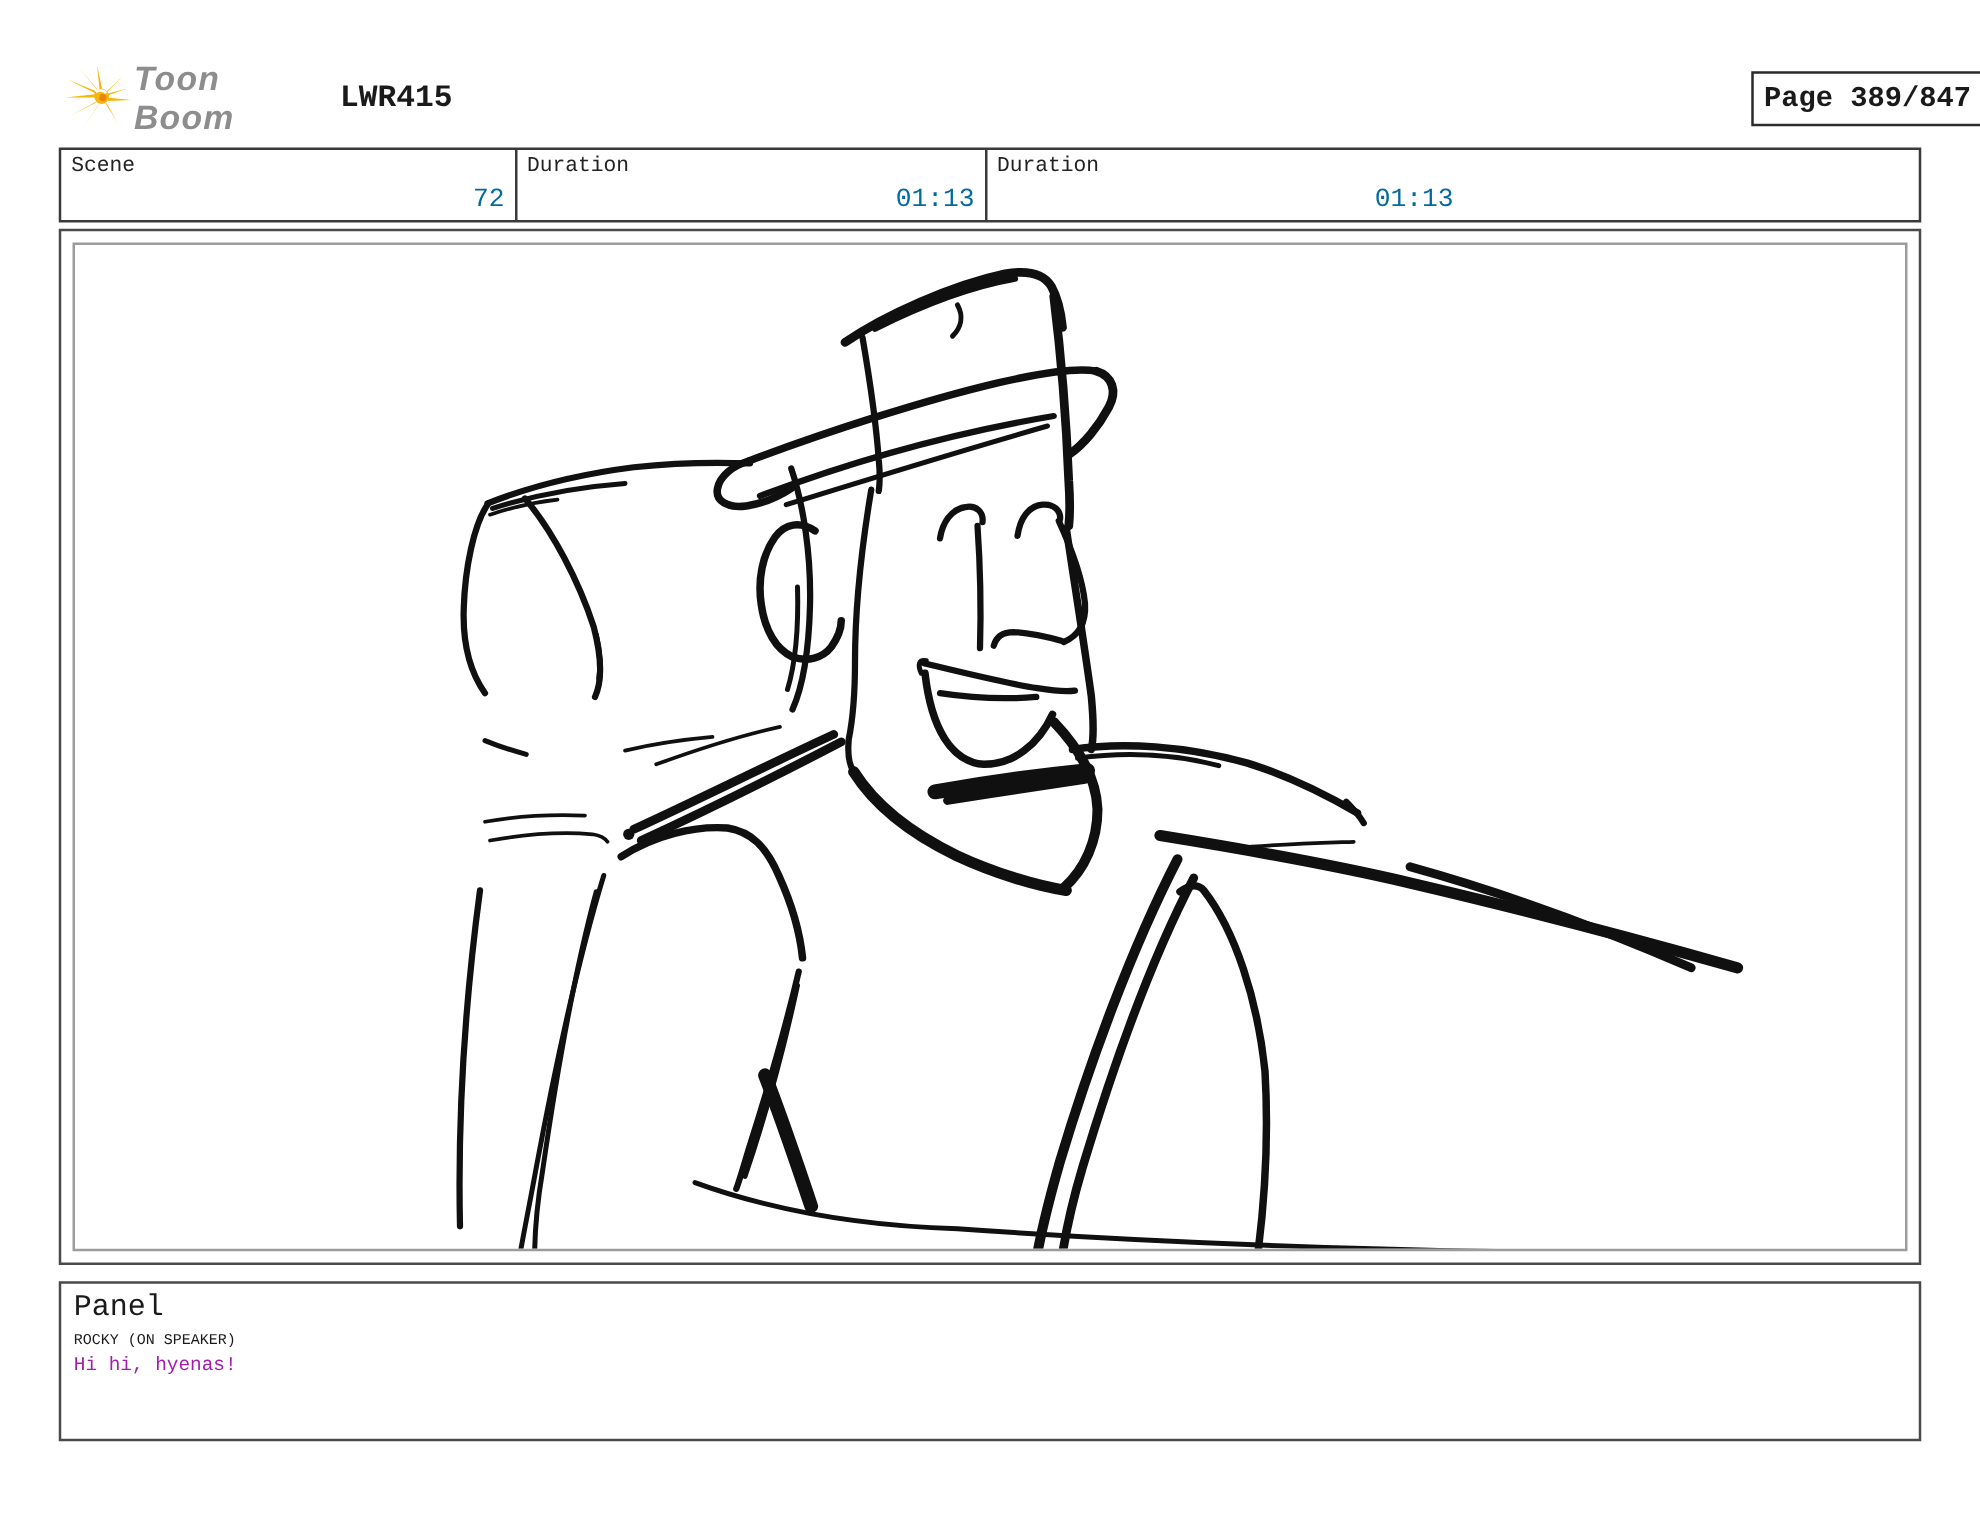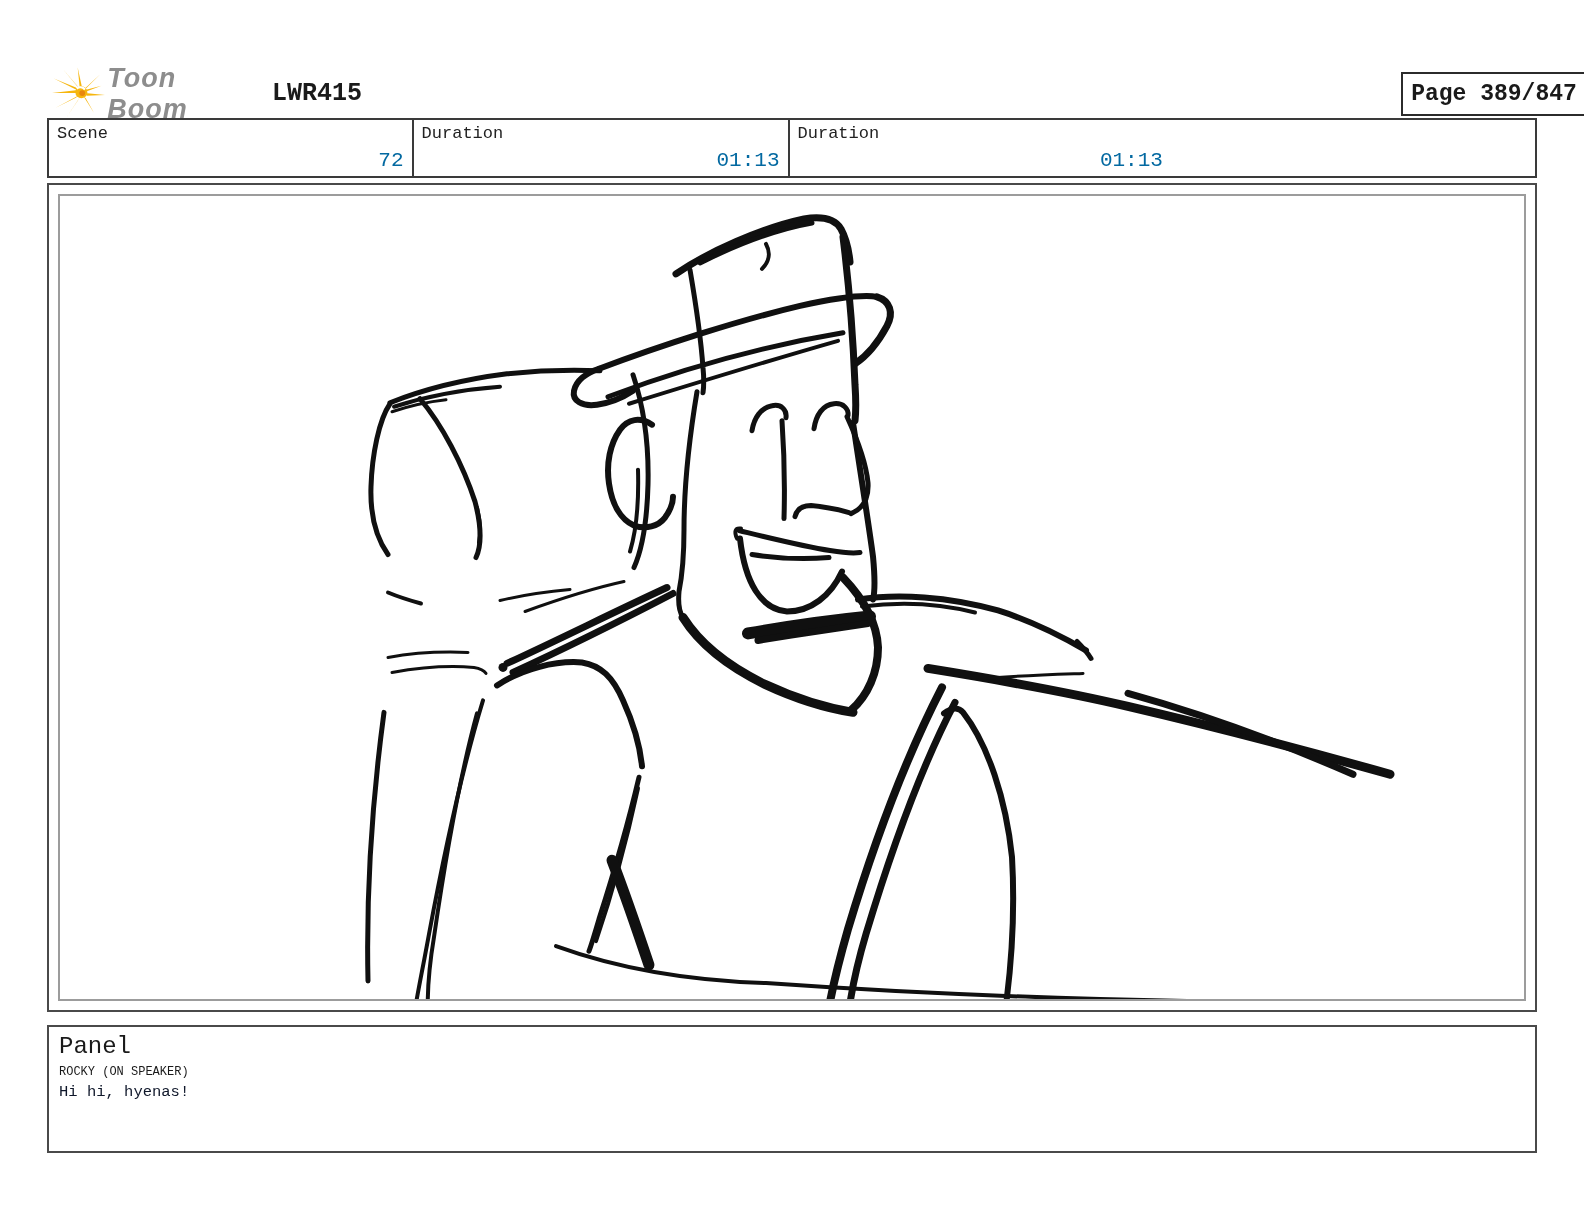--- a/index.html
+++ b/index.html
@@ -1,20 +1,20 @@
 <!DOCTYPE html>
 <html><head>
 <meta charset="utf-8">
 <style>
   * { margin:0; padding:0; box-sizing:border-box; }
   html,body { width:1584px; height:1224px; background:#ffffff;
               font-family:"Liberation Mono", monospace; color:#1a1a1a; }
 
   
-  #header-bar { position:absolute; left:0; top:0; width:1584px; height:118px;margin-top:15px; }
+  #header-bar { position:absolute; left:0; top:0; width:1584px; height:118px; }
   #logo { position:absolute; left:52px; top:50px; width:200px; height:58px; display:flex; align-items:center; }
   #logo-burst { width:58px; height:58px; }
   #logo-text { font-family:"Liberation Sans", sans-serif; font-weight:bold; font-style:italic;
                font-size:27px; color:#8d8d8d; letter-spacing:1px; margin-left:2px; }
   #project-title { position:absolute; left:272px; top:64px; font-size:25px; font-weight:bold; letter-spacing:0px; }
   #page-box { position:absolute; left:1401px; top:57px; width:186px; height:44px;
               border:2px solid #2b2b2b; display:flex; align-items:center; justify-content:center;
               font-size:23px; font-weight:bold; }
 
   
@@ -30,21 +30,21 @@
                  border:2px solid #4a4a4a; background:#fff; }
   #panel-inner { position:absolute; left:9px; top:9px; right:9px; bottom:9px;
                  border:2px solid #9c9c9c; overflow:hidden; background:#fff; }
   #sketch-svg { width:100%; height:100%; display:block; }
 
   
   #dialog-box { position:absolute; left:47px; top:1025px; width:1490px; height:128px;
                 border:2px solid #4a4a4a; background:#fff; }
   #dialog-heading { position:absolute; left:10px; top:6px; font-size:24px; color:#1a1a1a; }
   #dialog-character { position:absolute; left:10px; top:38px; font-size:12px; color:#1a1a1a; }
-  #dialog-line { position:absolute; left:10px; top:56px; font-size:15.5px; color:#0f172a; }
+  #dialog-line { position:absolute; left:10px; top:56px; font-size:15.5px; color:#a21caf; }
 </style>
 </head>
 <body>
 
 <div id="header-bar">
   <div id="logo">
     <svg id="logo-burst" viewBox="0 0 58 58">
       <g fill="#F6B60E">
         <polygon points="30,26 2,12 26,22"></polygon>
         <polygon points="30,28 0,28 26,25"></polygon>

